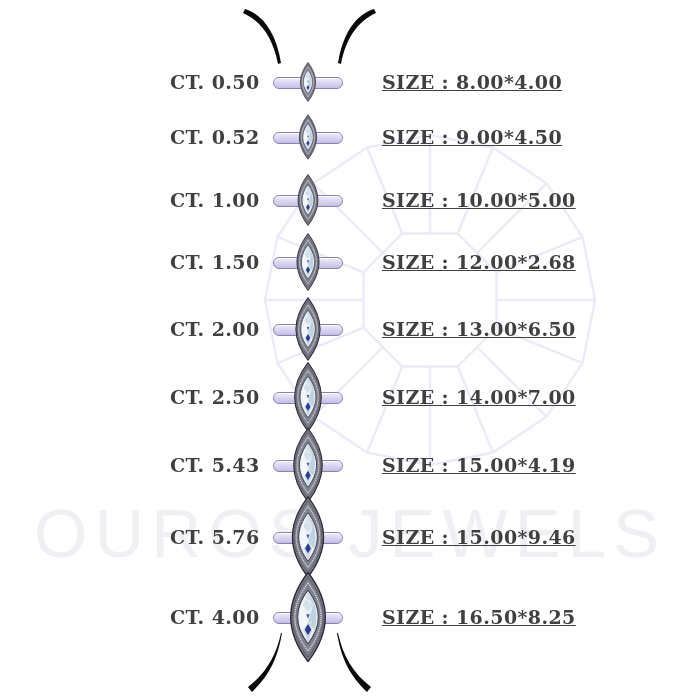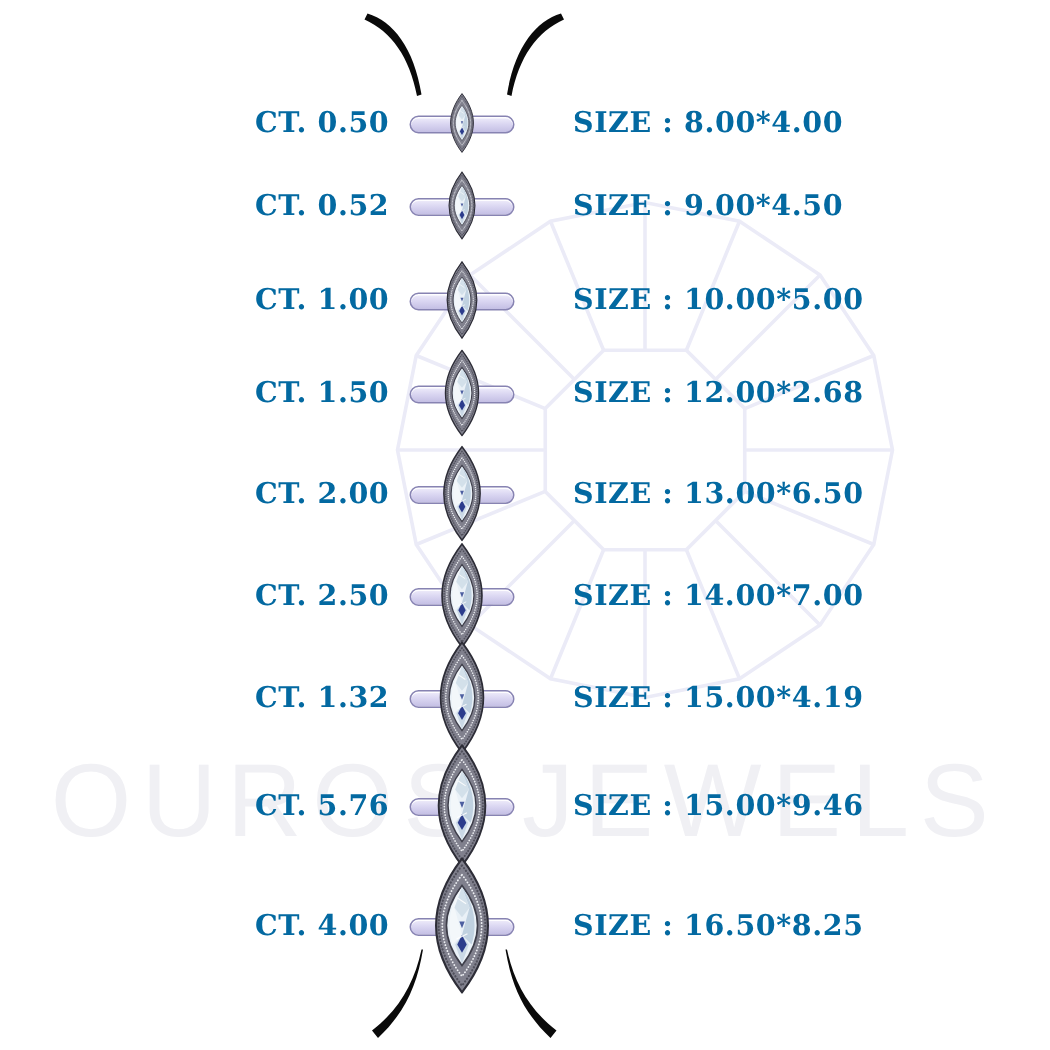--- a/index.html
+++ b/index.html
@@ -10,25 +10,25 @@
   .bg-layer{position:absolute;left:0;top:0;width:700px;height:700px;pointer-events:none;}
   .brand-watermark{
     position:absolute;left:0;top:494px;width:700px;text-align:center;
     font-family:"Liberation Sans","DejaVu Sans",sans-serif;
     font-size:69px;font-weight:400;letter-spacing:7px;color:#f0f0f4;
     white-space:nowrap;user-select:none;
   }
   .row{position:absolute;left:0;width:700px;height:0;}
   .ct-label,.size-label{
     position:absolute;top:0;transform:translateY(-50%);
-    font-size:19px;font-weight:bold;color:#0369a1;letter-spacing:0.4px;
+    font-size:19px;font-weight:bold;color:#404040;letter-spacing:0.4px;
     white-space:nowrap;
   }
   .ct-label{left:170px;}
-  .size-label{left:382px;}
+  .size-label{left:382px;text-decoration:underline;}
   .ring{position:absolute;left:308px;top:0;width:0;height:0;}
   .band{
     position:absolute;left:-35px;top:-5px;width:68px;height:10px;
     border:1px solid #8783b2;border-radius:6px;
     background:linear-gradient(180deg,#f0eefb 0%,#dbd7f2 45%,#c4bfe4 100%);
     box-shadow:inset 0 1px 0 rgba(255,255,255,0.9);
   }
   .stone{position:absolute;transform:translate(-50%,-50%);left:0;top:0;}
   .defs-holder{position:absolute;width:0;height:0;overflow:hidden;}
 </style>
@@ -135,21 +135,21 @@
     <span class="ring">
       <span class="band"></span>
       <svg class="stone" width="31" height="70" viewBox="0 0 44 100">
           <use href="#stone-sym"></use>
         </svg>
     </span>
     <span class="size-label">SIZE : 14.00*7.00</span>
   </div>
 
   <div class="row" style="top:465px">
-    <span class="ct-label">CT. 1.32</span>
+    <span class="ct-label">CT. 5.43</span>
     <span class="ring">
       <span class="band"></span>
       <svg class="stone" width="33" height="77" viewBox="0 0 44 100">
           <use href="#stone-sym"></use>
         </svg>
     </span>
     <span class="size-label">SIZE : 15.00*4.19</span>
   </div>
 
   <div class="row" style="top:537px">

